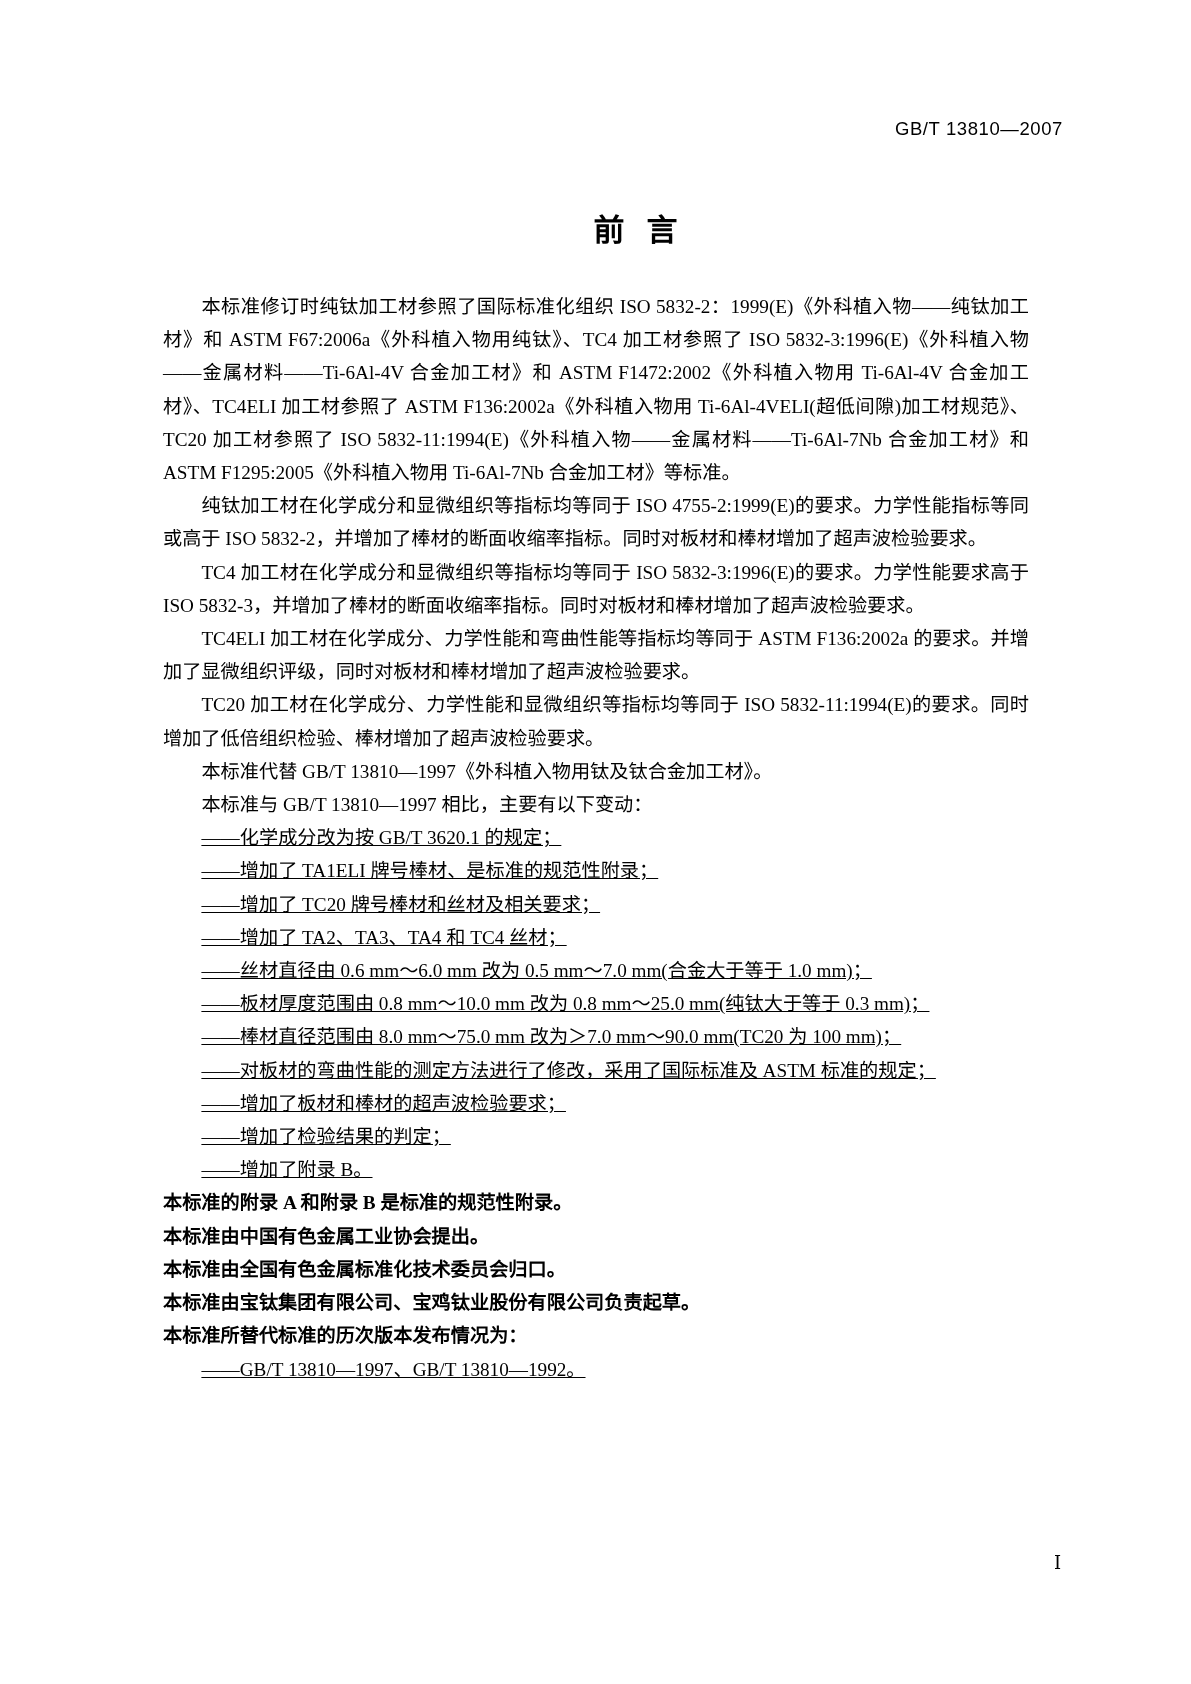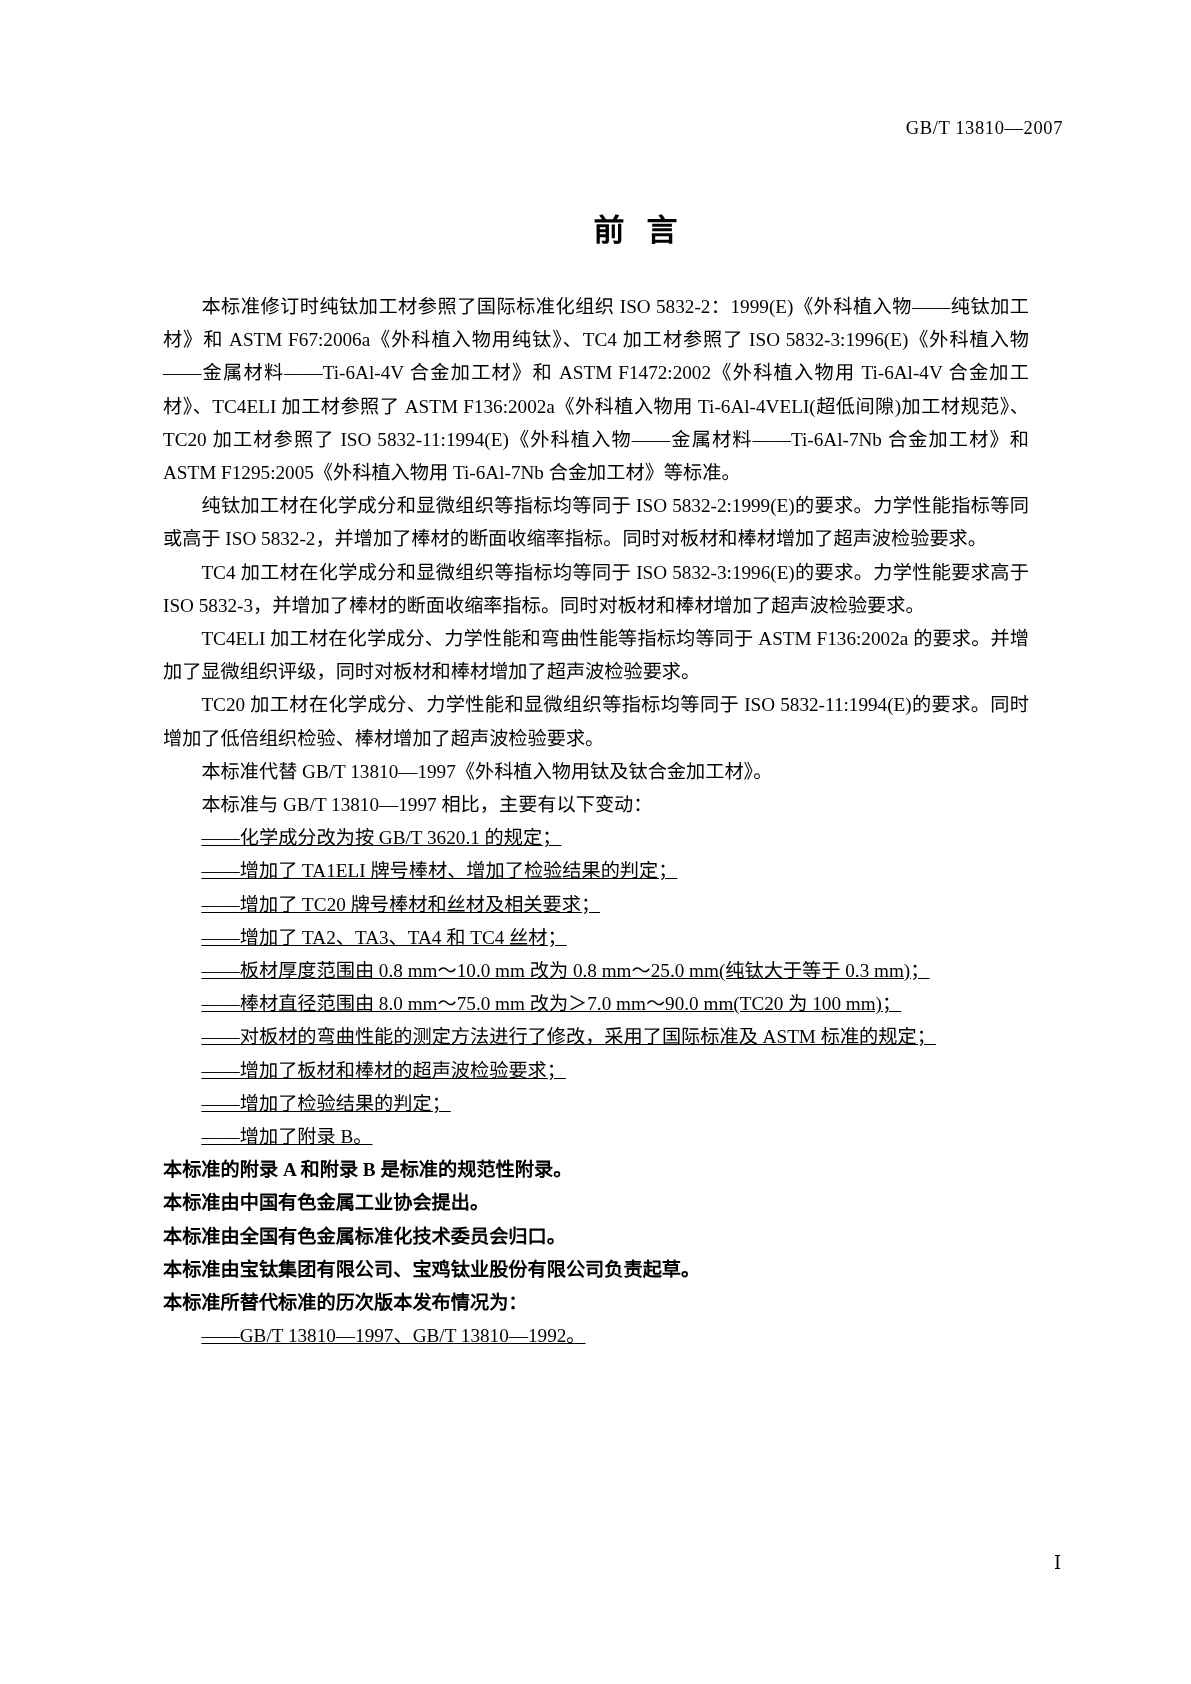--- a/index.html
+++ b/index.html
@@ -21,21 +21,21 @@
     left: 0;
     width: 1191px;
     height: 1684px;
     box-sizing: border-box;
     padding: 0;
   }
   .header {
     position: absolute;
     top: 118px;
     right: 128px;
-    font-family: Liberation Serif, serif;
+    font-family: Liberation Sans, sans-serif;
     font-size: 18.5px;
     letter-spacing: 0.6px;
     white-space: nowrap;
   }
   .title {
     position: absolute;
     top: 205px;
     left: 0;
     width: 1191px;
     text-align: center;
@@ -82,30 +82,31 @@
 <body>
 
 <div class="page">
 
   <div class="header">GB/T 13810—2007</div>
 
   <div class="title">前言</div>
 
   <div class="content" id="content-body">
       <p class="indent2">本标准修订时纯钛加工材参照了国际标准化组织 ISO 5832-2：1999(E)《外科植入物——纯钛加工材》和 ASTM F67:2006a《外科植入物用纯钛》、TC4 加工材参照了 ISO 5832-3:1996(E)《外科植入物——金属材料——Ti-6Al-4V 合金加工材》和 ASTM F1472:2002《外科植入物用 Ti-6Al-4V 合金加工材》、TC4ELI 加工材参照了 ASTM F136:2002a《外科植入物用 Ti-6Al-4VELI(超低间隙)加工材规范》、TC20 加工材参照了 ISO 5832-11:1994(E)《外科植入物——金属材料——Ti-6Al-7Nb 合金加工材》和 ASTM F1295:2005《外科植入物用 Ti-6Al-7Nb 合金加工材》等标准。</p>
-      <p class="indent2">纯钛加工材在化学成分和显微组织等指标均等同于 ISO 5832-2:1999(E)的要求。力学性能指标等同或高于 ISO 5832-2，并增加了棒材的断面收缩率指标。同时对板材和棒材增加了超声波检验要求。</p>
+      <p class="indent2">纯钛加工材在化学成分和显微组织等指标均等同于 ISO 4755-2:1999(E)的要求。力学性能指标等同或高于 ISO 5832-2，并增加了棒材的断面收缩率指标。同时对板材和棒材增加了超声波检验要求。</p>
       <p class="indent2">TC4 加工材在化学成分和显微组织等指标均等同于 ISO 5832-3:1996(E)的要求。力学性能要求高于 ISO 5832-3，并增加了棒材的断面收缩率指标。同时对板材和棒材增加了超声波检验要求。</p>
       <p class="indent2">TC4ELI 加工材在化学成分、力学性能和弯曲性能等指标均等同于 ASTM F136:2002a 的要求。并增加了显微组织评级，同时对板材和棒材增加了超声波检验要求。</p>
       <p class="indent2">TC20 加工材在化学成分、力学性能和显微组织等指标均等同于 ISO 5832-11:1994(E)的要求。同时增加了低倍组织检验、棒材增加了超声波检验要求。</p>
       <p class="indent2">本标准代替 GB/T 13810—1997《外科植入物用钛及钛合金加工材》。</p>
       <p class="indent2">本标准与 GB/T 13810—1997 相比，主要有以下变动：</p>
       <p class="dash-item">——化学成分改为按 GB/T 3620.1 的规定；</p>
-      <p class="dash-item">——增加了 TA1ELI 牌号棒材、增加了检验结果的判定；</p>
+      <p class="dash-item">——增加了 TA1ELI 牌号棒材、是标准的规范性附录；</p>
       <p class="dash-item">——增加了 TC20 牌号棒材和丝材及相关要求；</p>
       <p class="dash-item">——增加了 TA2、TA3、TA4 和 TC4 丝材；</p>
+      <p class="dash-item">——丝材直径由 0.6 mm～6.0 mm 改为 0.5 mm～7.0 mm(合金大于等于 1.0 mm)；</p>
       <p class="dash-item">——板材厚度范围由 0.8 mm～10.0 mm 改为 0.8 mm～25.0 mm(纯钛大于等于 0.3 mm)；</p>
       <p class="dash-item">——棒材直径范围由 8.0 mm～75.0 mm 改为＞7.0 mm～90.0 mm(TC20 为 100 mm)；</p>
       <p class="dash-item">——对板材的弯曲性能的测定方法进行了修改，采用了国际标准及 ASTM 标准的规定；</p>
       <p class="dash-item">——增加了板材和棒材的超声波检验要求；</p>
       <p class="dash-item">——增加了检验结果的判定；</p>
       <p class="dash-item">——增加了附录 B。</p>
       <p class="noindent">本标准的附录 A 和附录 B 是标准的规范性附录。</p>
       <p class="noindent">本标准由中国有色金属工业协会提出。</p>
       <p class="noindent">本标准由全国有色金属标准化技术委员会归口。</p>
       <p class="noindent">本标准由宝钛集团有限公司、宝鸡钛业股份有限公司负责起草。</p>

